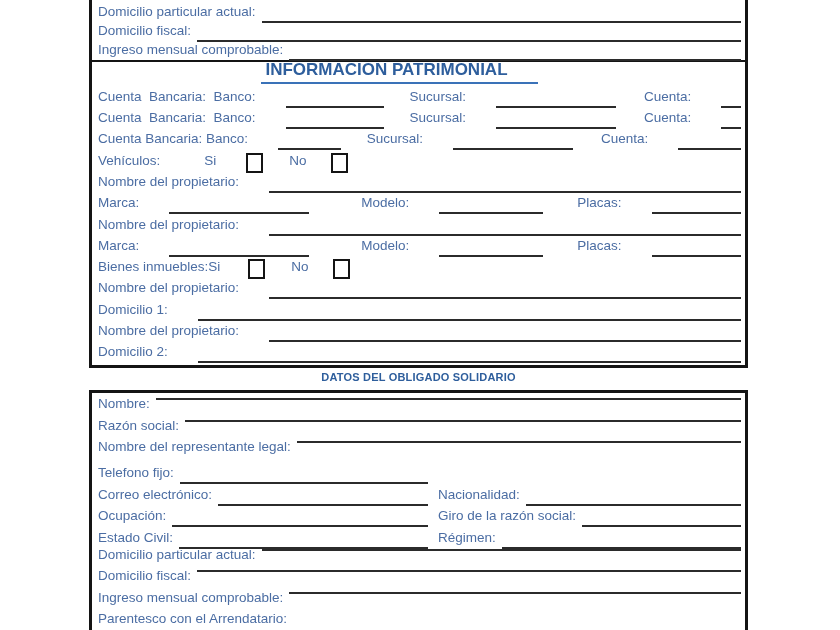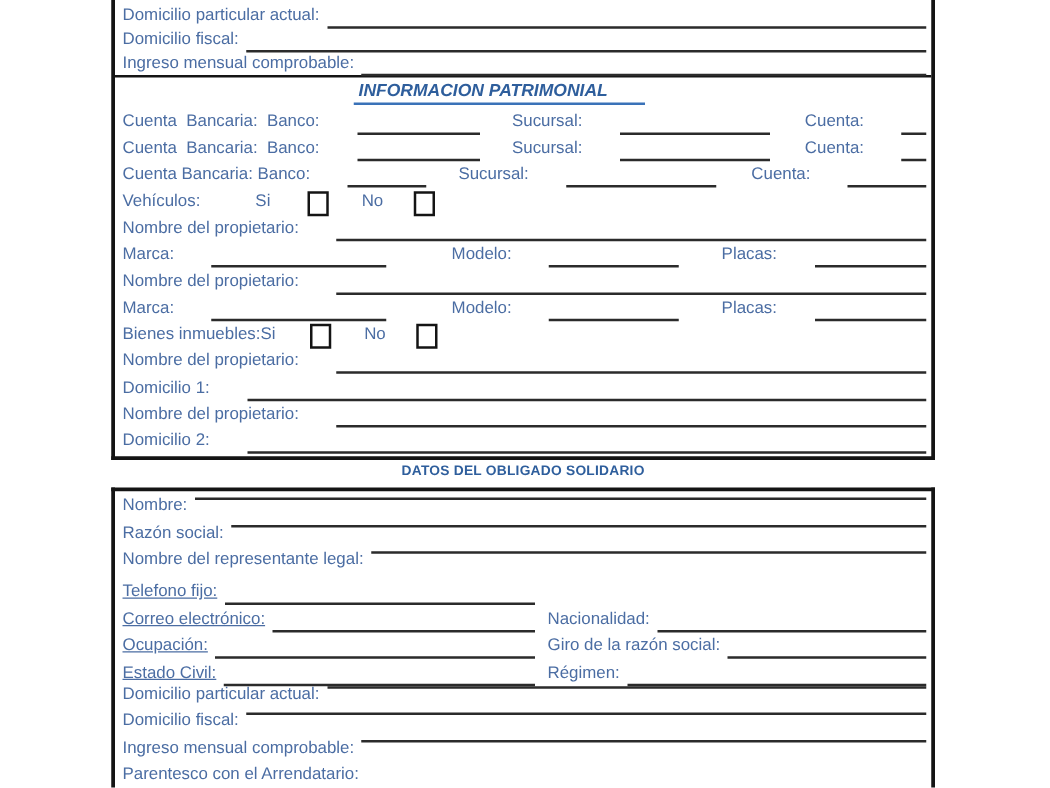--- a/index.html
+++ b/index.html
@@ -36,39 +36,39 @@
   
   .boxA{
     position:absolute;left:89px;top:0;width:659px;height:368px;
     border:3px solid var(--border);border-top:none;
     padding:1px 4px 0 6px;
   }
   .rowTop{display:flex;align-items:flex-end;height:19px;}
   .divider{height:0;border-top:2.5px solid var(--border);margin:1.5px -4px 0 -6px;}
   .titleRow{height:22px;display:flex;justify-content:center;align-items:flex-end;}
   .patTitle{
-    color:var(--header);font-weight:bold;font-style:italic;font-size:14px;
+    color:var(--header);font-weight:bold;font-size:17px;
     border-bottom:2px solid var(--header_underline);
     padding:0 30px 2px 4px;
     transform:translateX(-20px);
     white-space:nowrap;
   }
   .midHeader{
     position:absolute;left:89px;top:371px;width:659px;height:19px;
     text-align:center;color:var(--header);font-weight:bold;font-size:11px;
     letter-spacing:.2px;
   }
   .boxB{
     position:absolute;left:89px;top:390px;width:659px;height:245px;
     border:3px solid var(--border);border-bottom:none;
     padding:2px 4px 0 6px;
   }
   .rowB{display:flex;align-items:flex-start;height:21.5px;}
   .cols{display:flex;align-items:flex-end;height:21.5px;}
-  .cl{flex:0 0 330px;display:flex;align-items:flex-end;text-decoration:underline;}
+  .cl{flex:0 0 330px;display:flex;align-items:flex-end;}
   .cr{flex:1 1 auto;display:flex;align-items:flex-end;margin-left:10px;}
   
   .chk{
     display:inline-block;width:17px;height:20px;
     border:2px solid var(--border);background:#fff;
     position:relative;top:4px;
     flex:0 0 17px;
   }
   .gap16{margin-left:20px;}
   .gap6{margin-left:6px;}

